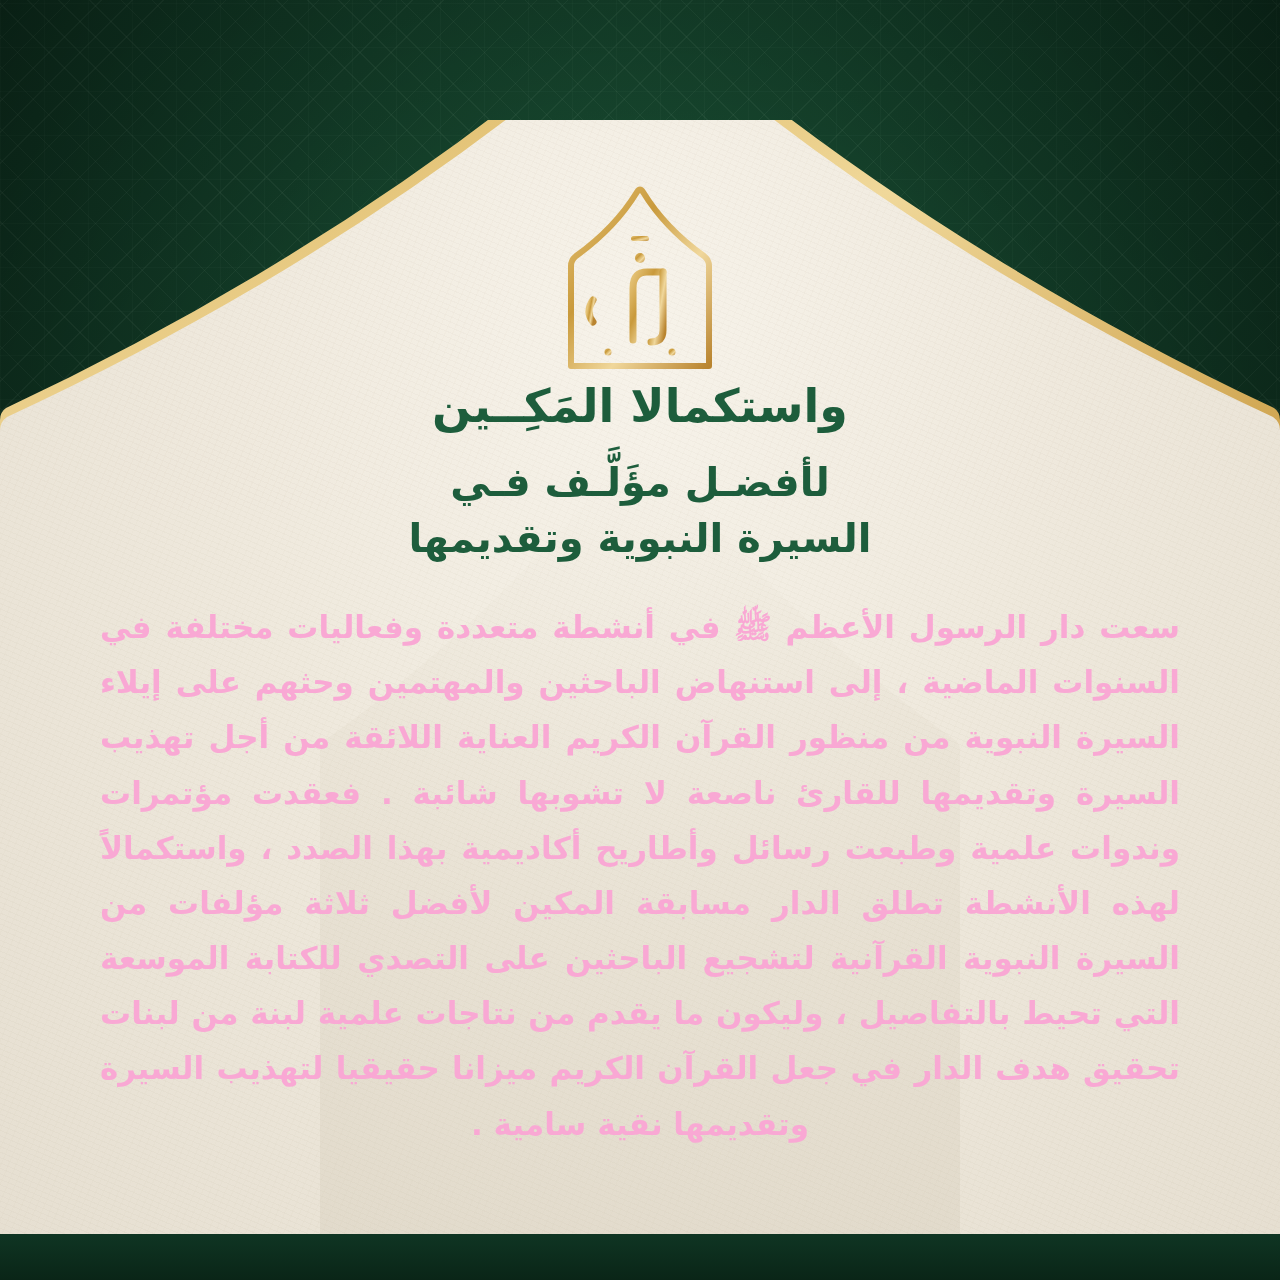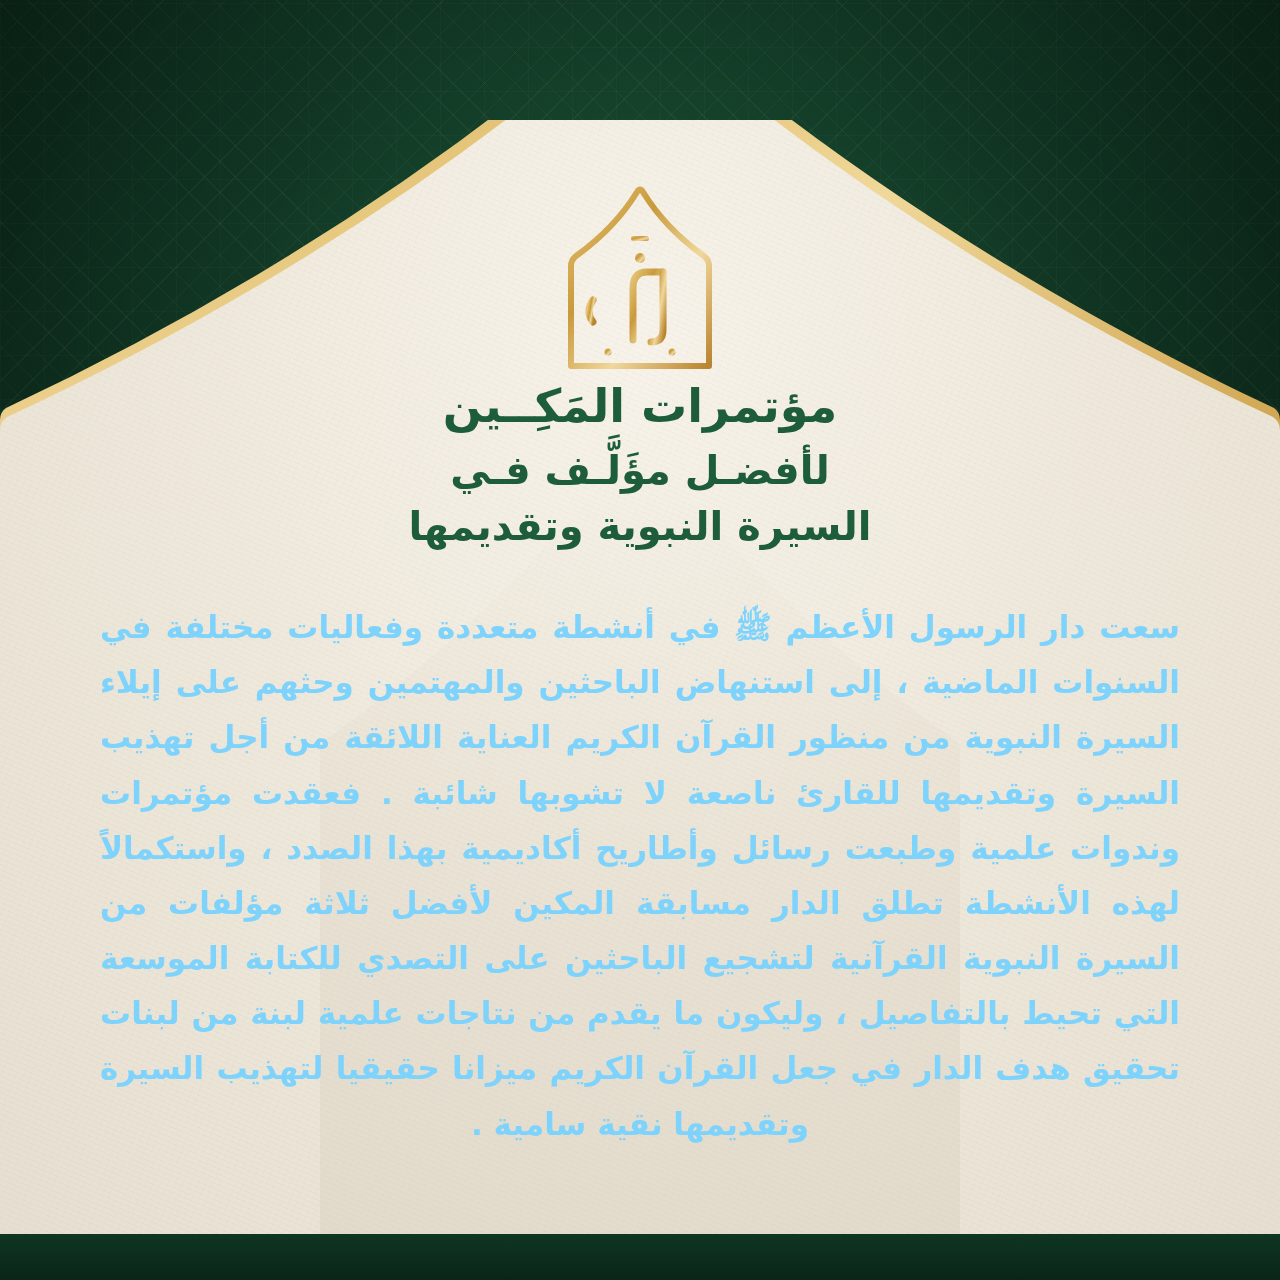--- a/index.html
+++ b/index.html
@@ -125,21 +125,21 @@
     text-align: center;
   }
   .title-main {
     font-size: 46px;
     font-weight: bold;
     letter-spacing: 2px;
     color: #1d5d3c;
     line-height: 1.25;
   }
   .title-sub1 {
-    margin-top: 8px;
+    margin-top: 20px;
     font-size: 40px;
     font-weight: bold;
     letter-spacing: 2px;
     color: #1d5d3c;
     line-height: 1.3;
   }
   .title-sub2 {
     margin-top: 4px;
     font-size: 40px;
     font-weight: bold;
@@ -149,21 +149,21 @@
 
   .body-text {
     position: absolute;
     top: 600px;
     left: 100px;
     right: 100px;
     text-align: justify;
     text-align-last: center;
     font-size: 31px;
     line-height: 1.78;
-    color: #7dd3fc;
+    color: #f9a8d4;
     font-weight: 600;
     direction: rtl;
   }
 </style>
 </head>
 <body>
 
 <div class="poster">
 
   <div class="bg-green"></div>
@@ -205,21 +205,21 @@
         <g fill="url(#g1)">
           <circle cx="95" cy="78" r="5"></circle>
           <circle cx="63" cy="172" r="3.5"></circle>
           <circle cx="127" cy="172" r="3.5"></circle>
           <rect x="86" y="56" width="18" height="5" rx="2.5"></rect>
         </g>
       </svg>
     </div>
 
     <div class="titles">
-      <div class="title-main">مؤتمرات المَكِــين</div>
+      <div class="title-main">واستكمالا المَكِــين</div>
       <div class="title-sub1">لأفضـل مؤَلَّـف فـي</div>
       <div class="title-sub2">السيرة النبوية وتقديمها</div>
     </div>
 
     <div class="body-text">سعت دار الرسول الأعظم ﷺ في أنشطة متعددة وفعاليات مختلفة في السنوات الماضية ، إلى استنهاض الباحثين والمهتمين وحثهم على إيلاء السيرة النبوية من منظور القرآن الكريم العناية اللائقة من أجل تهذيب السيرة وتقديمها للقارئ ناصعة لا تشوبها شائبة . فعقدت مؤتمرات وندوات علمية وطبعت رسائل وأطاريح أكاديمية بهذا الصدد ، واستكمالاً لهذه الأنشطة تطلق الدار مسابقة المكين لأفضل ثلاثة مؤلفات من السيرة النبوية القرآنية لتشجيع الباحثين على التصدي للكتابة الموسعة التي تحيط بالتفاصيل ، وليكون ما يقدم من نتاجات علمية لبنة من لبنات تحقيق هدف الدار في جعل القرآن الكريم ميزانا حقيقيا لتهذيب السيرة  وتقديمها نقية سامية .</div>
 
   </div>
 </div>
 
 </body></html>

